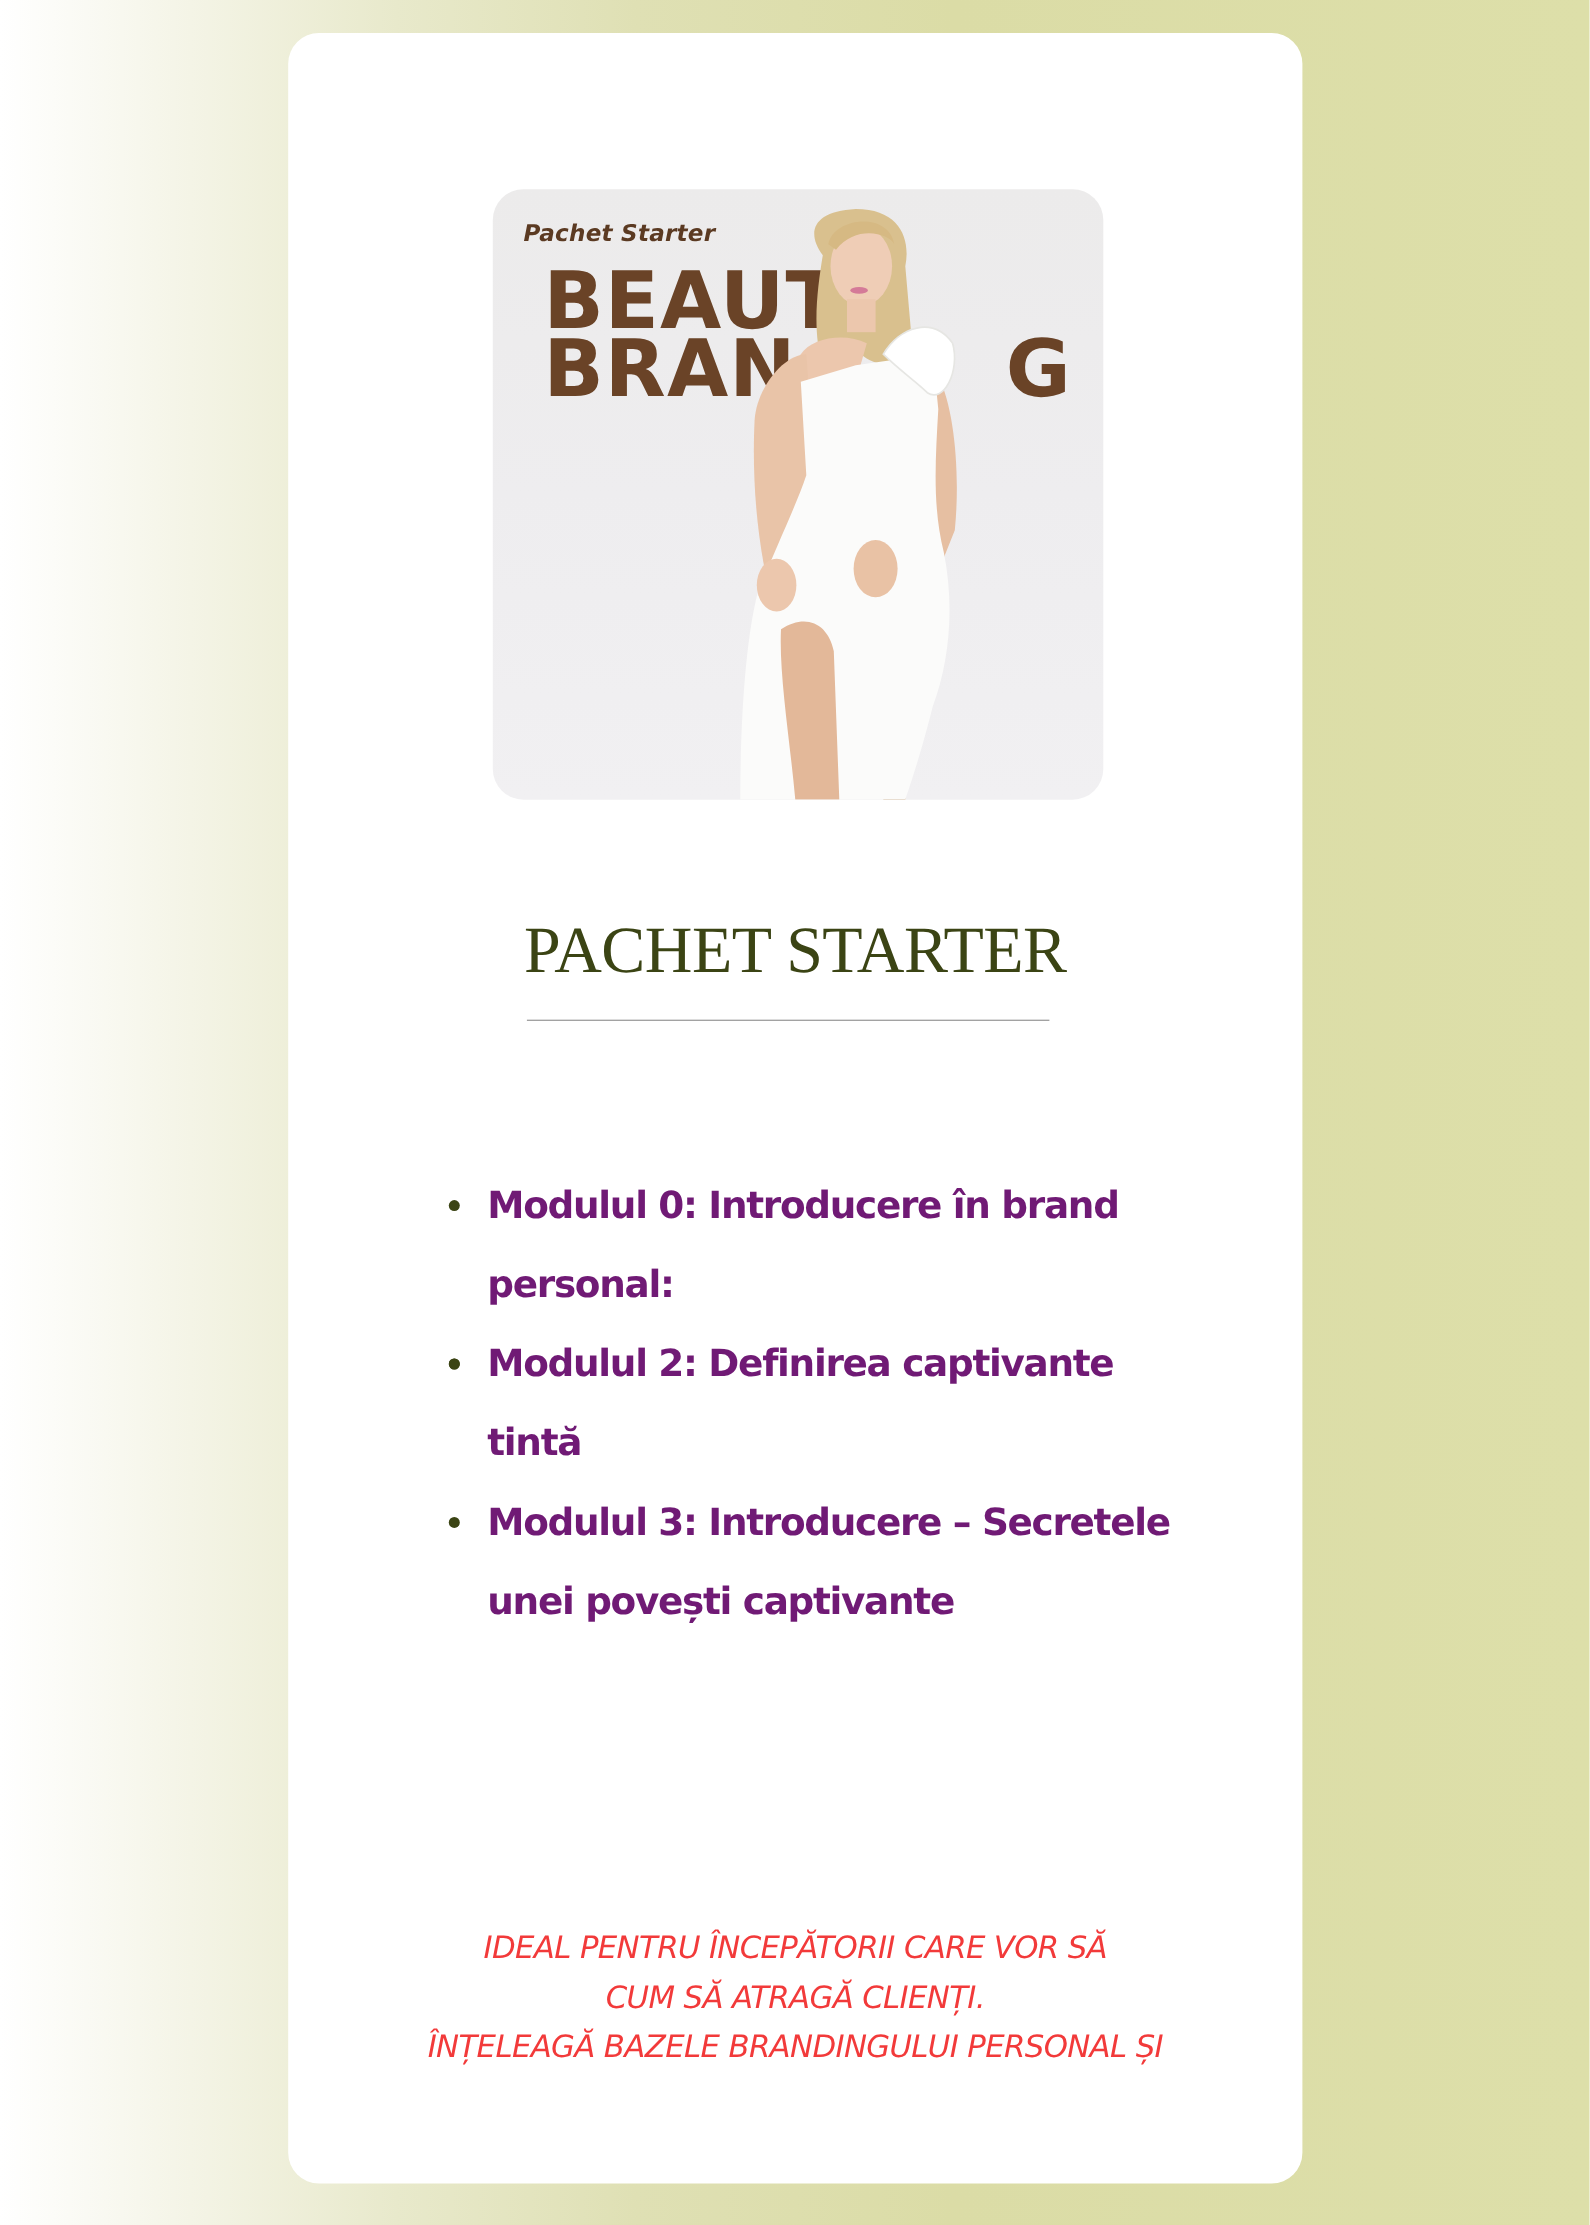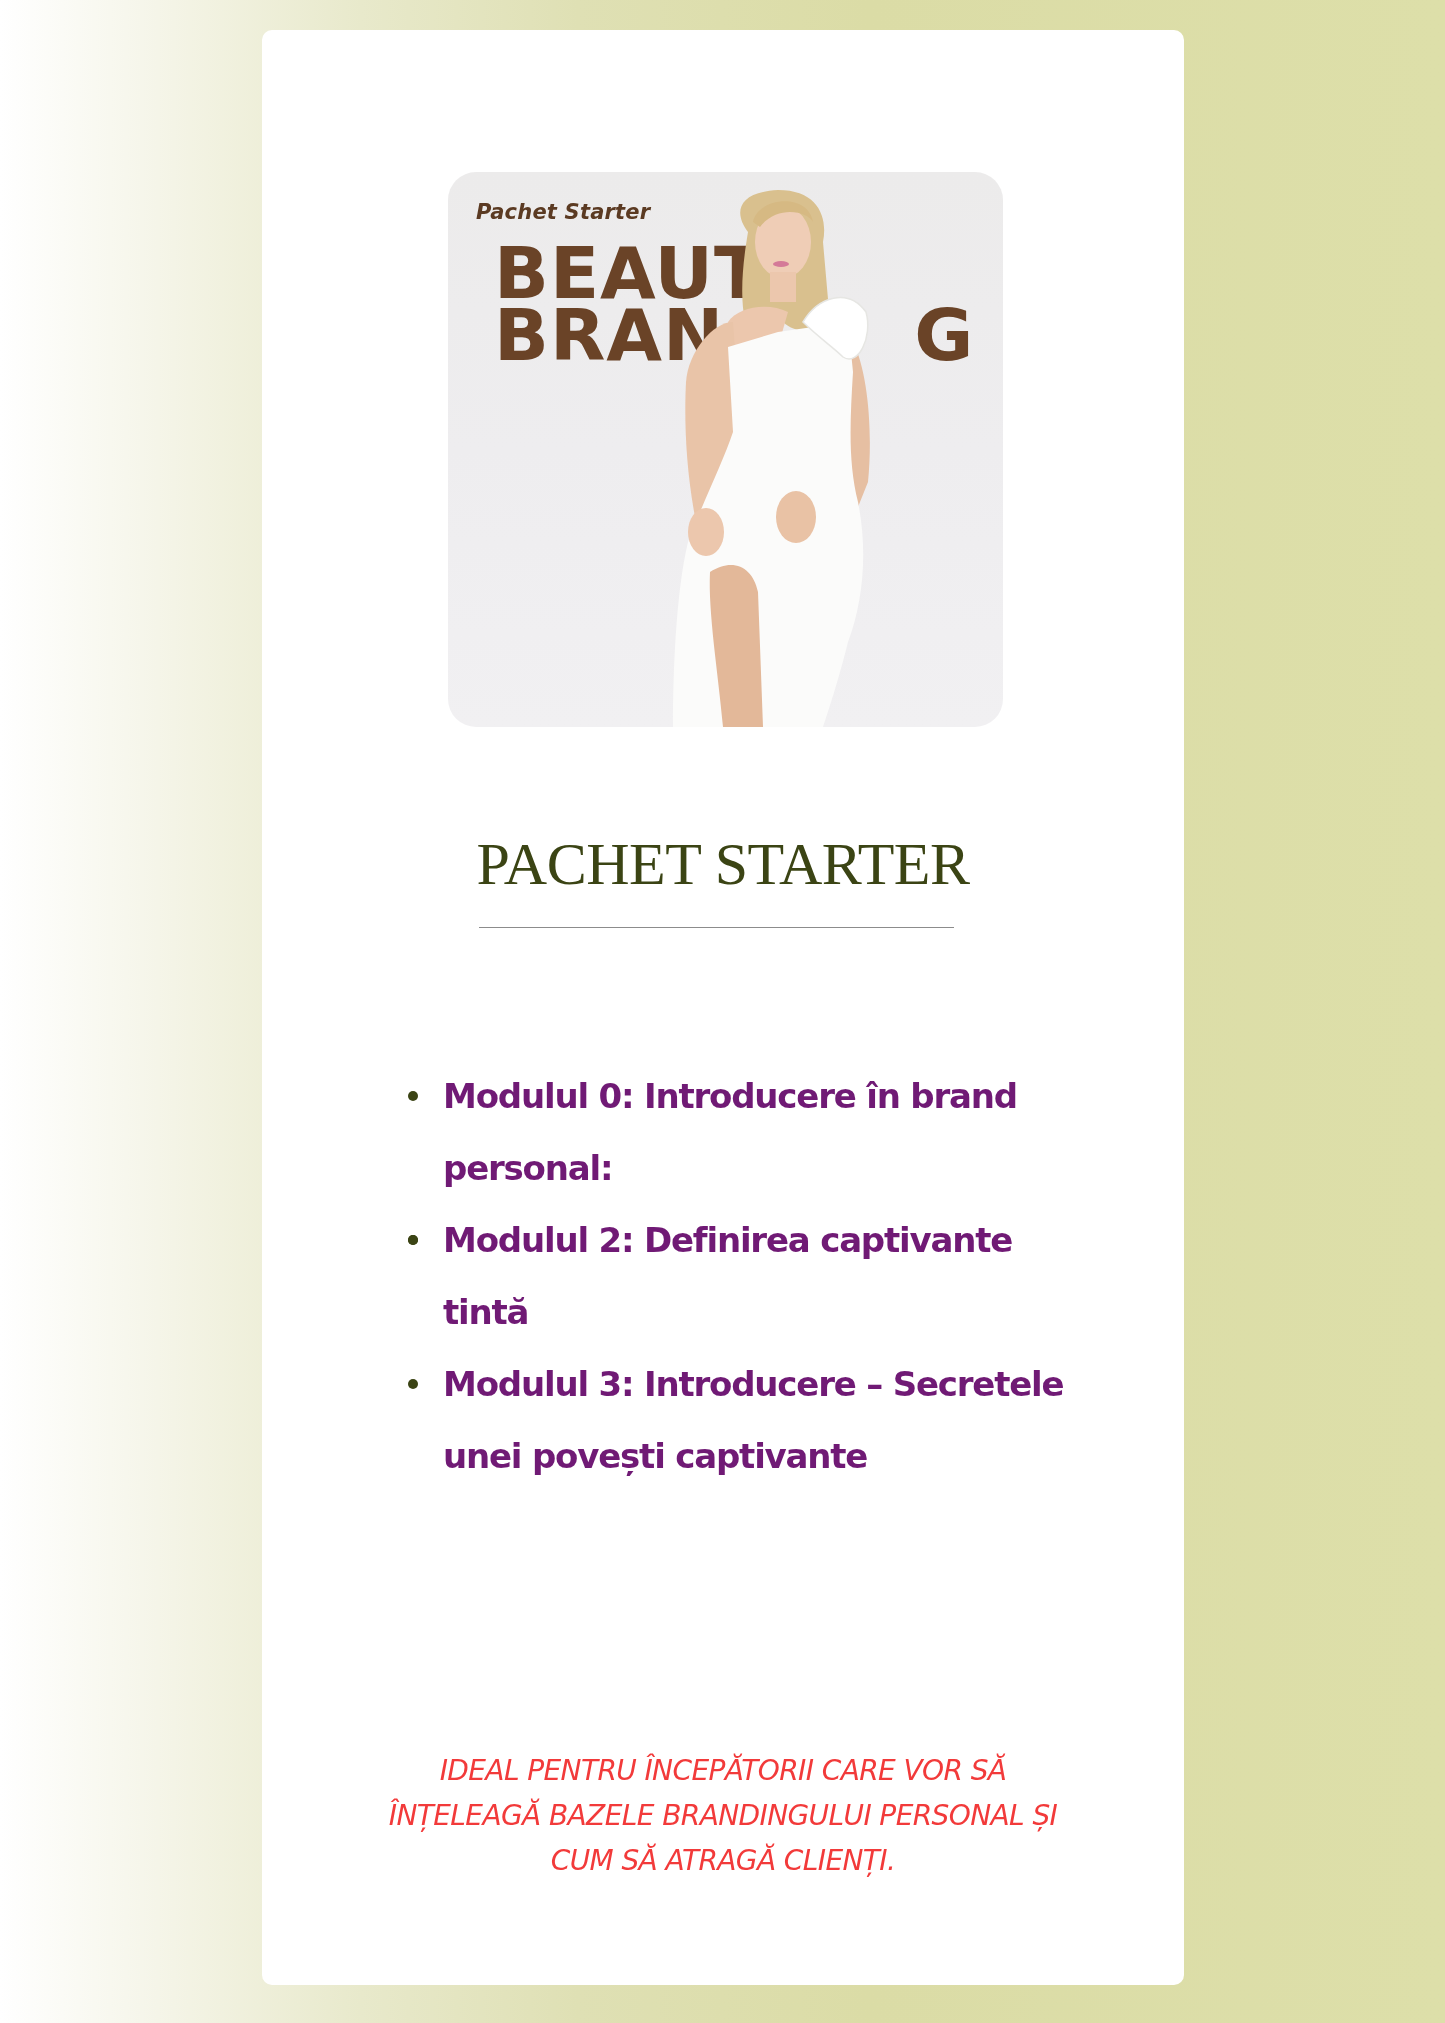--- a/index.html
+++ b/index.html
@@ -14,21 +14,21 @@
       background: linear-gradient(90deg, #ffffff 0%, #f4f4e6 12%, #e8e9cb 25%, #dfe0b4 40%, #dbdca6 60%, #dddfa9 100%);
       font-family: "Liberation Sans", sans-serif;
     }
     .card {
       position: absolute;
       left: 262px;
       top: 30px;
       width: 922px;
       height: 1955px;
       background: #ffffff;
-      border-radius: 10px;
+      border-radius: 28px;
     }
     .hero {
       position: absolute;
       left: 186px;
       top: 142px;
       width: 555px;
       height: 555px;
       border-radius: 28px;
       overflow: hidden;
       background: linear-gradient(180deg, #ecebeb 0%, #eeedef 50%, #f1f0f2 100%);
@@ -181,17 +181,17 @@
       <span>Modulul 2: Definirea captivante tintă</span>
     </li>
     <li class="module">
       <span class="bullet"></span>
       <span> Modulul 3: Introducere – Secretele unei povești captivante</span>
     </li>
   </ul>
 
   <div class="note">
     <span>IDEAL PENTRU ÎNCEPĂTORII CARE VOR SĂ</span>
+    <span>CUM SĂ ATRAGĂ CLIENȚI.</span>
     <span>ÎNȚELEAGĂ BAZELE BRANDINGULUI PERSONAL ȘI</span>
-    <span>CUM SĂ ATRAGĂ CLIENȚI.</span>
   </div>
 
 </div>
 
 </body></html>

